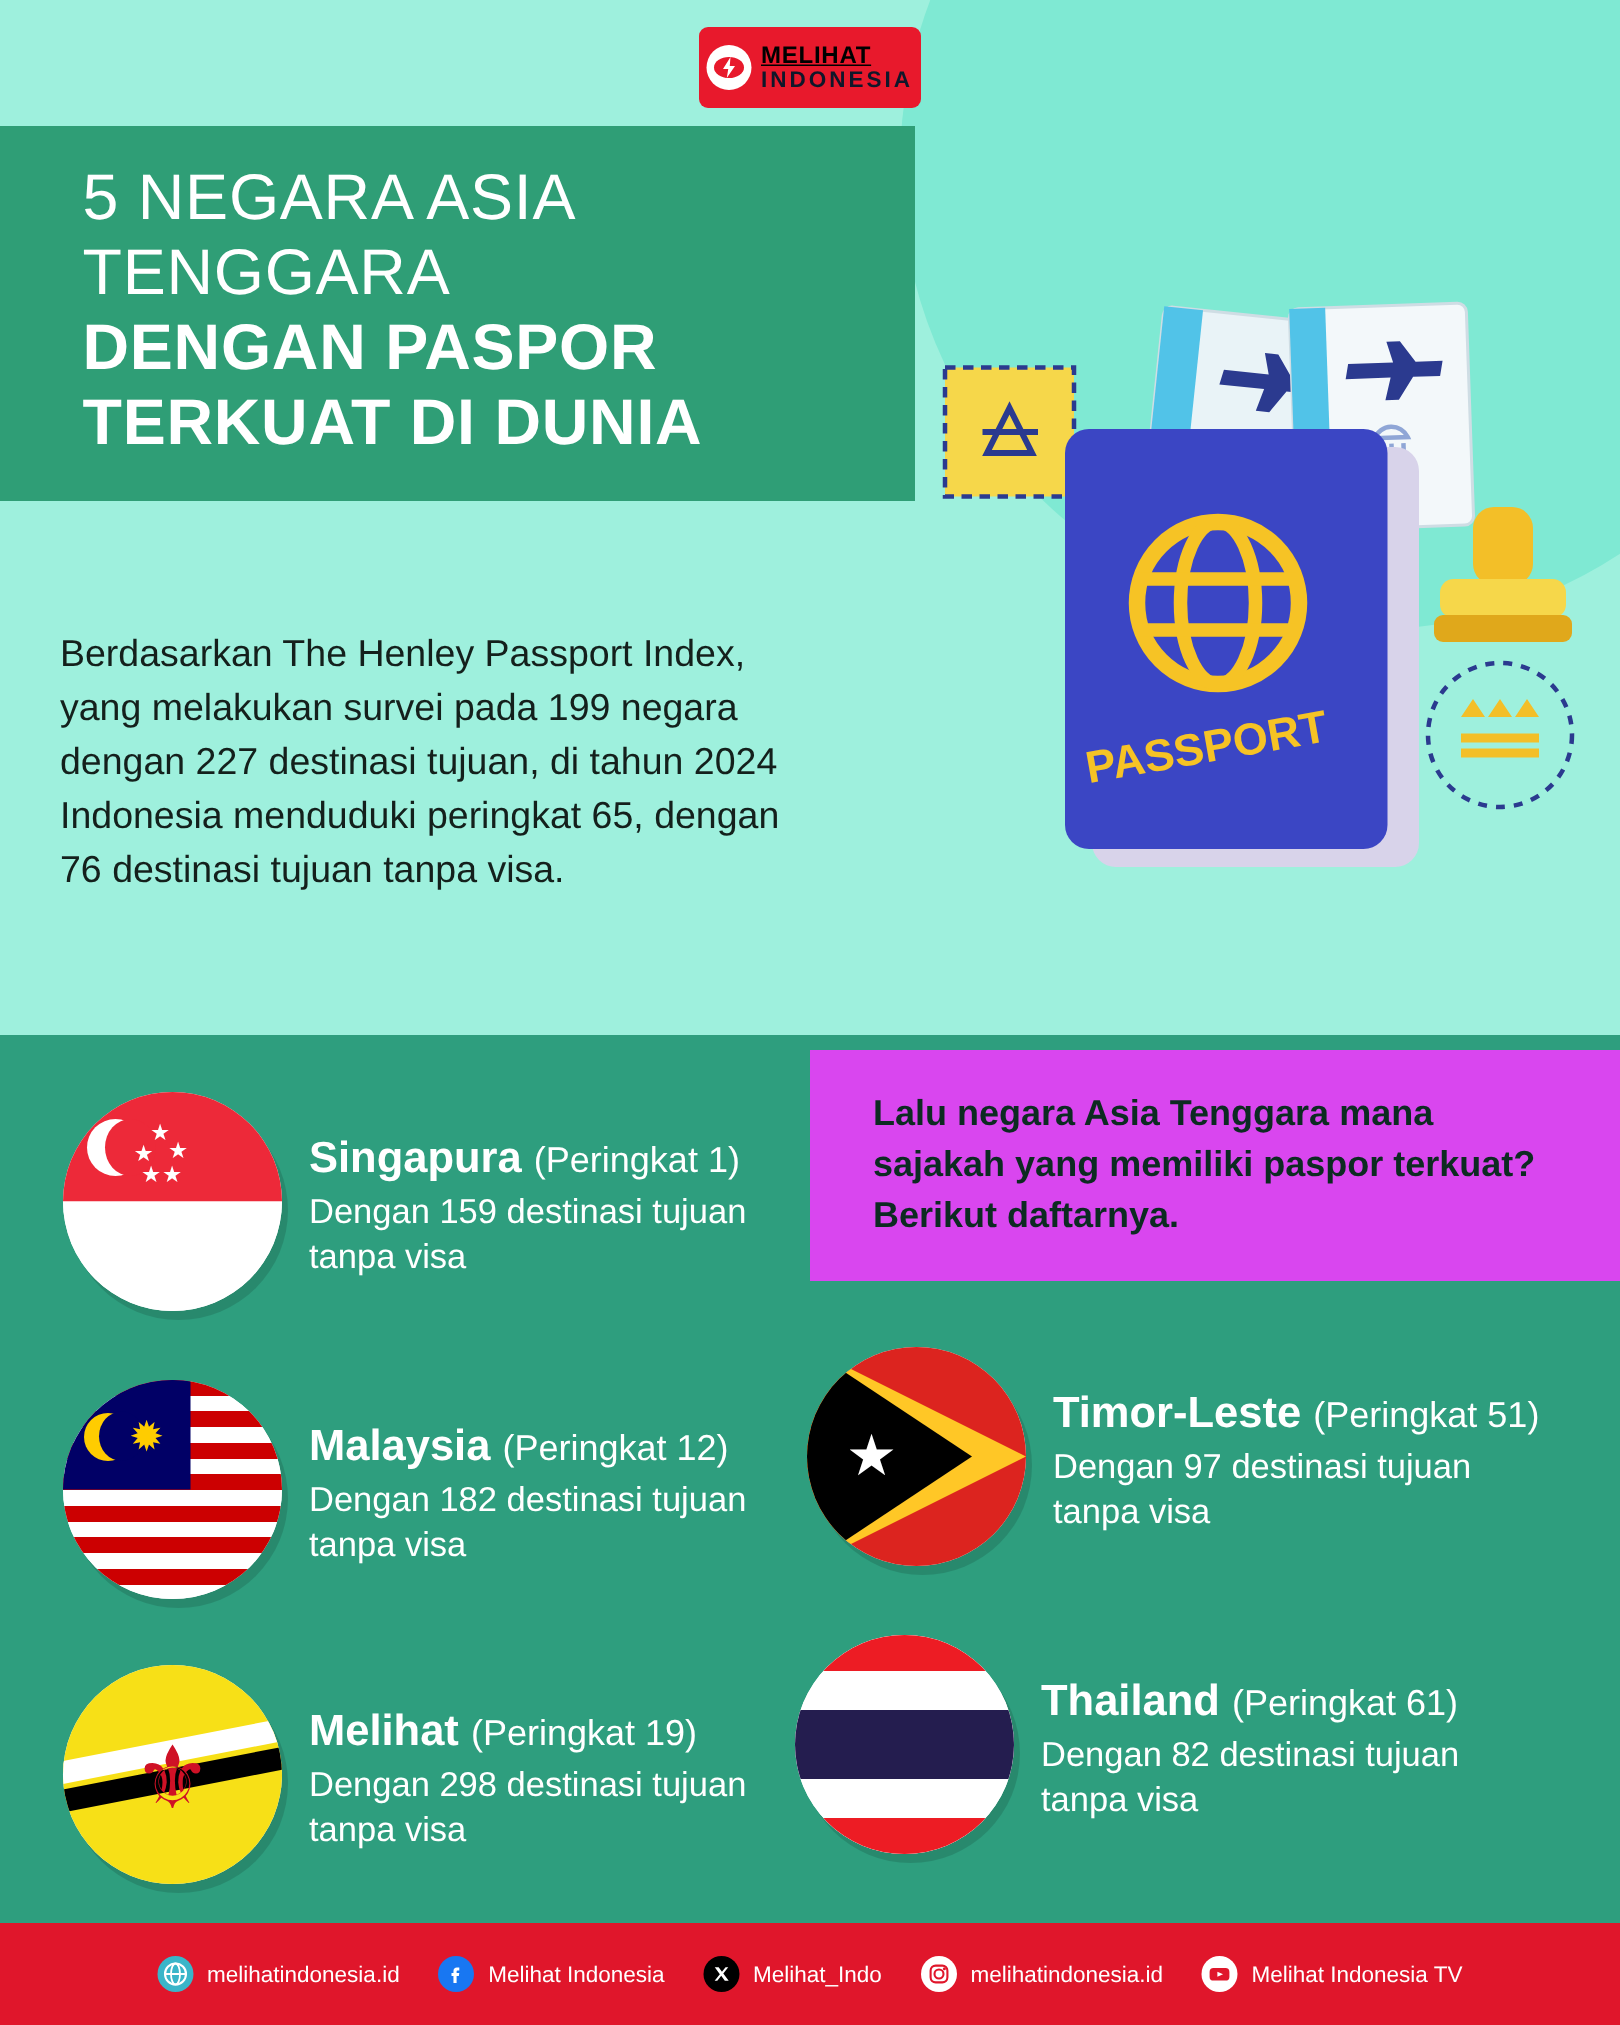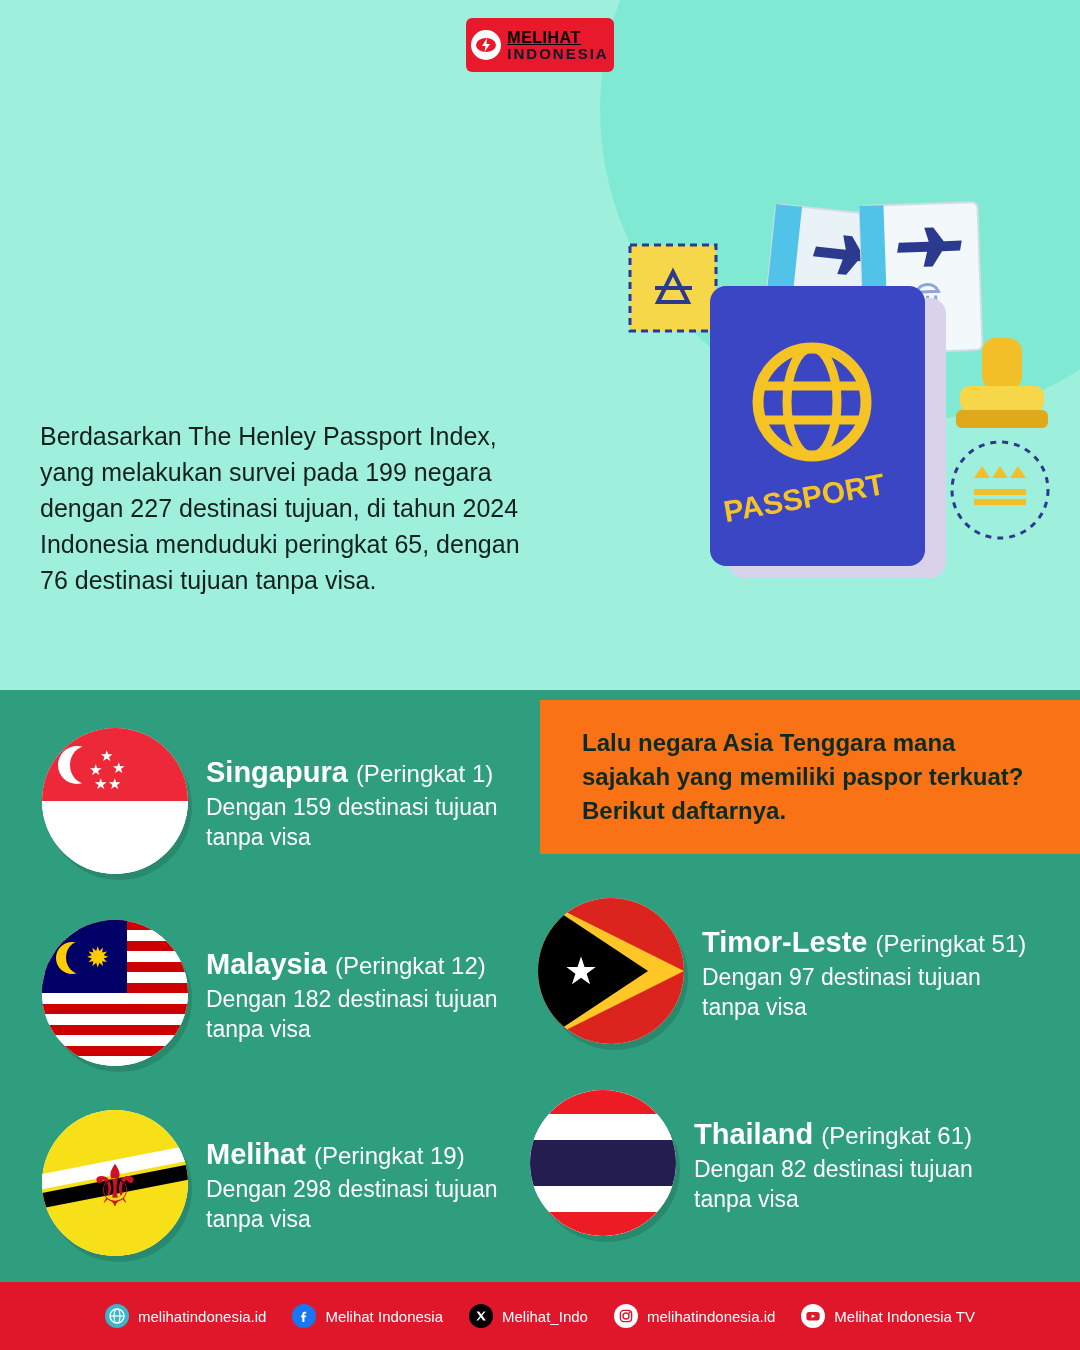--- a/index.html
+++ b/index.html
@@ -59,21 +59,21 @@
   
   .illus{position:absolute;left:600px;top:190px;width:470px;height:420px;z-index:4;}
 
   
   .bottom{
     position:absolute;left:0;top:690px;width:1080px;height:610px;
     background:#2e9e7e;
   }
   .callout{
     position:absolute;left:540px;top:700px;width:540px;
-    background:#f97316;
+    background:#d946ef;
     padding:26px 34px 26px 42px;box-sizing:border-box;
     z-index:5;
   }
   .callout p{
     margin:0;color:#0d2b22;font-size:24px;line-height:1.42;font-weight:bold;
   }
 
   .item{position:absolute;display:flex;align-items:flex-start;gap:18px;z-index:5;}
   .flag{
     width:146px;height:146px;border-radius:50%;
@@ -160,20 +160,26 @@
         <ellipse cx="11" cy="11" rx="10" ry="7" fill="#e8192c"></ellipse>
         <path d="M12 4 L7 12 H10.5 L9.5 18 L15 10 H11.5 Z" fill="#ffffff"></path>
       </svg>
     </span>
     <span class="logo-text">
       <span class="l1">MELIHAT</span>
       <span class="l2">INDONESIA</span>
     </span>
   </div>
 
+  <div class="title-box">
+    <div class="title-line light">5 NEGARA ASIA</div>
+    <div class="title-line light">TENGGARA</div>
+    <div class="title-line bold">DENGAN PASPOR</div>
+    <div class="title-line bold">TERKUAT DI DUNIA</div>
+  </div>
 
   <div class="intro">Berdasarkan The Henley Passport Index, yang melakukan survei pada 199 negara dengan 227 destinasi tujuan, di tahun 2024 Indonesia menduduki peringkat 65, dengan 76 destinasi tujuan tanpa visa.</div>
 
   <div class="illus">
     <svg width="470" height="420" viewBox="0 0 470 420">
 
       <g>
         <rect x="30" y="55" width="86" height="86" fill="#f6d74a" stroke="#2b3a8f" stroke-width="3" stroke-dasharray="7 5"></rect>
         <path d="M58 112 L73 82 L88 112 Z" fill="none" stroke="#2b3a8f" stroke-width="4"></path>
         <path d="M55 98 L92 98" stroke="#2b3a8f" stroke-width="4"></path>

